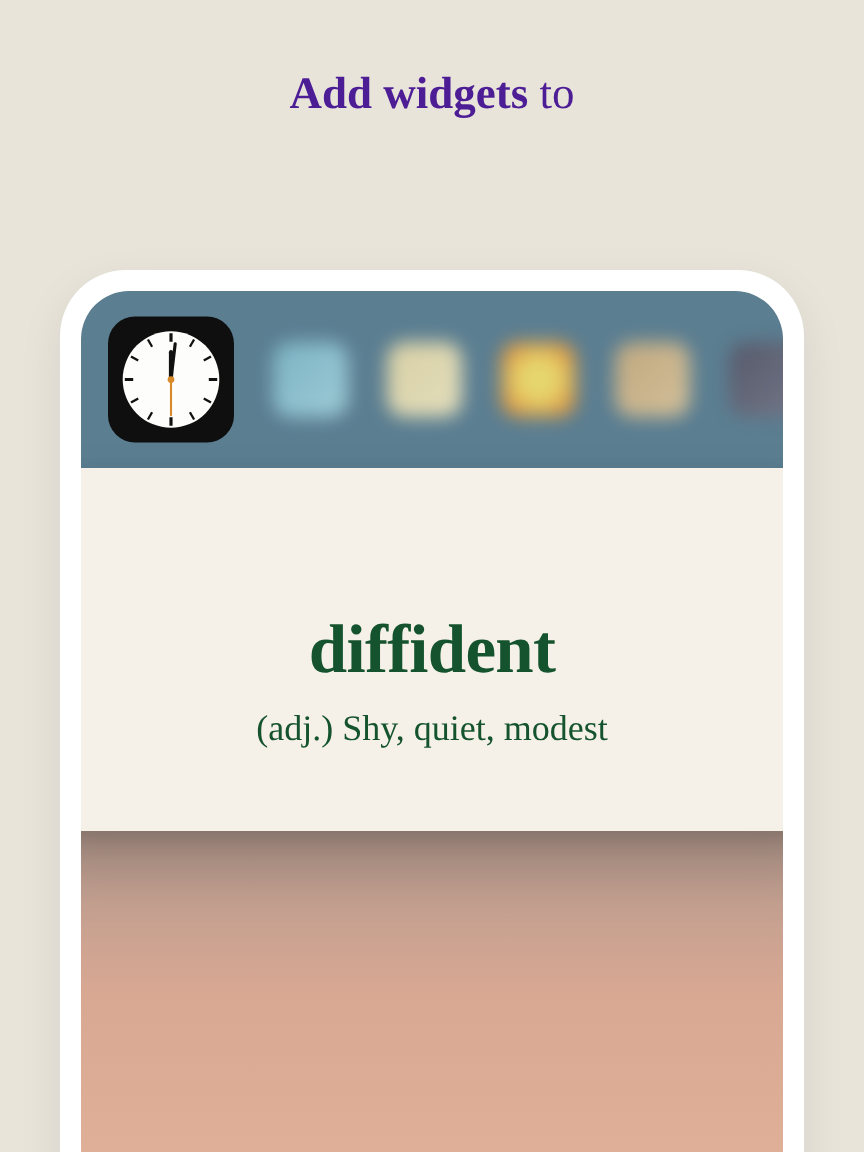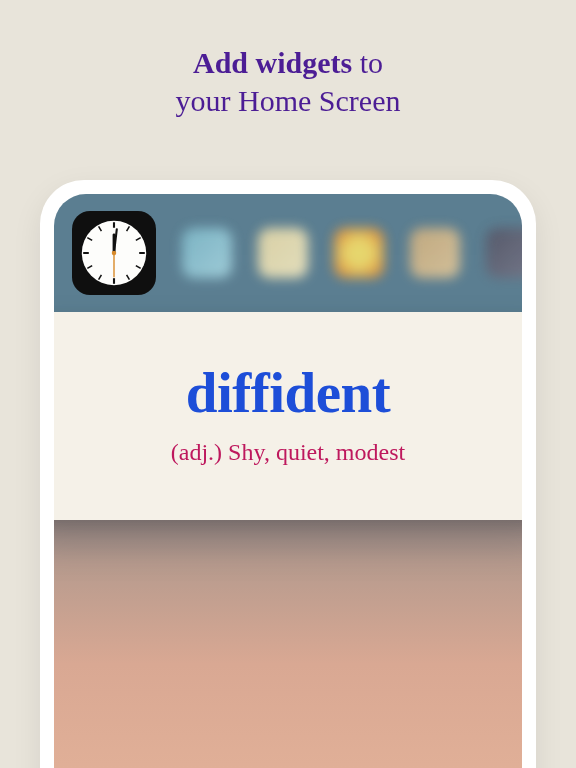--- a/index.html
+++ b/index.html
@@ -89,41 +89,41 @@
     top: 118px;
     left: -34px;
     right: -34px;
     background: #f5f1e8;
     border-radius: 26px;
     padding: 48px 20px 54px;
     text-align: center;
     box-shadow: 0 22px 40px rgba(0,0,0,0.18), 0 6px 14px rgba(0,0,0,0.10);
   }
   .word {
-    font-size: 57px;
+    font-size: 46px;
     font-weight: 700;
-    color: #1d4ed8;
+    color: #14532d;
     letter-spacing: -0.5px;
+    margin-top: 46px;
   }
   .definition {
     margin-top: 14px;
     font-size: 24px;
-    color: #be185d;
+    color: #14532d;
     font-weight: 400;
     text-align: center;
   }
 </style>
 </head>
 <body>
 
 <div class="heading">
   <div class="line1">
     <span class="bold">Add widgets</span><span> to</span>
   </div>
-  <div class="line2">your Home Screen</div>
 </div>
 
 <div class="device">
   <div class="screen">
 
     <div class="dock-row">
       <div class="clock-app">
         <svg width="70" height="70" viewBox="0 0 100 100">
           <circle cx="50" cy="50" r="46" fill="#fdfdfb"></circle>
           <g stroke="#111" stroke-width="3">

